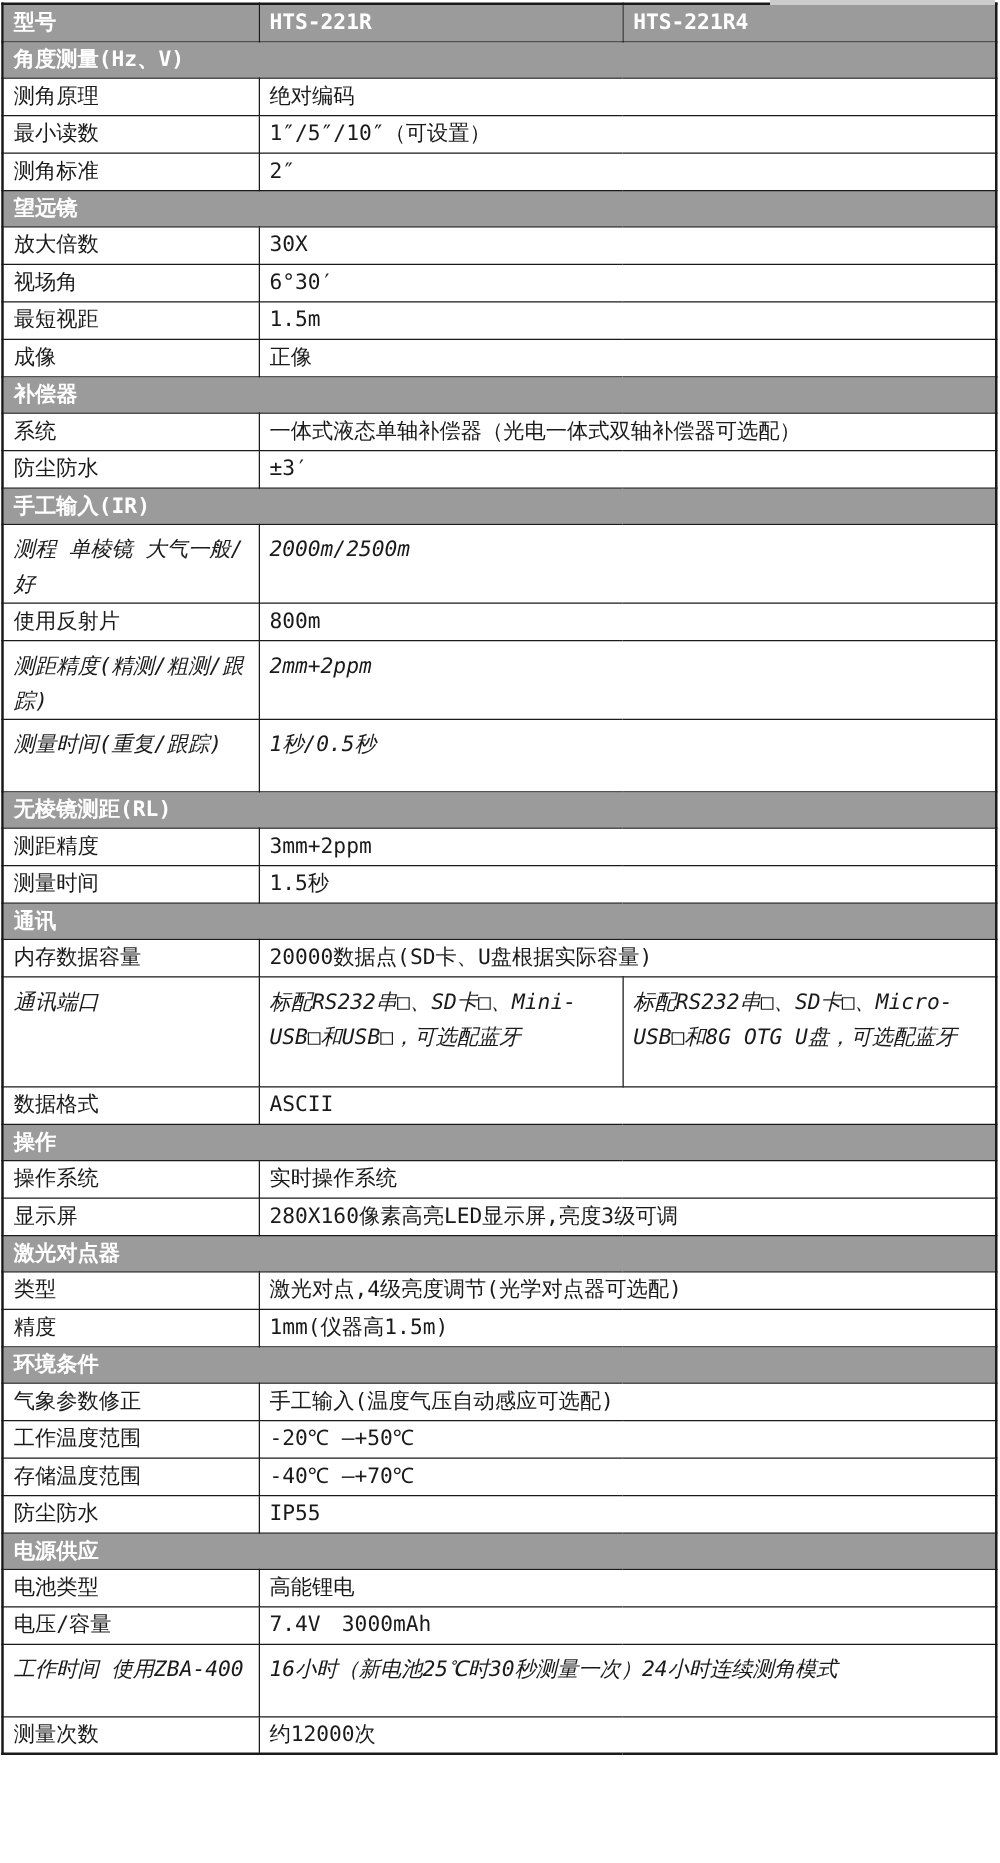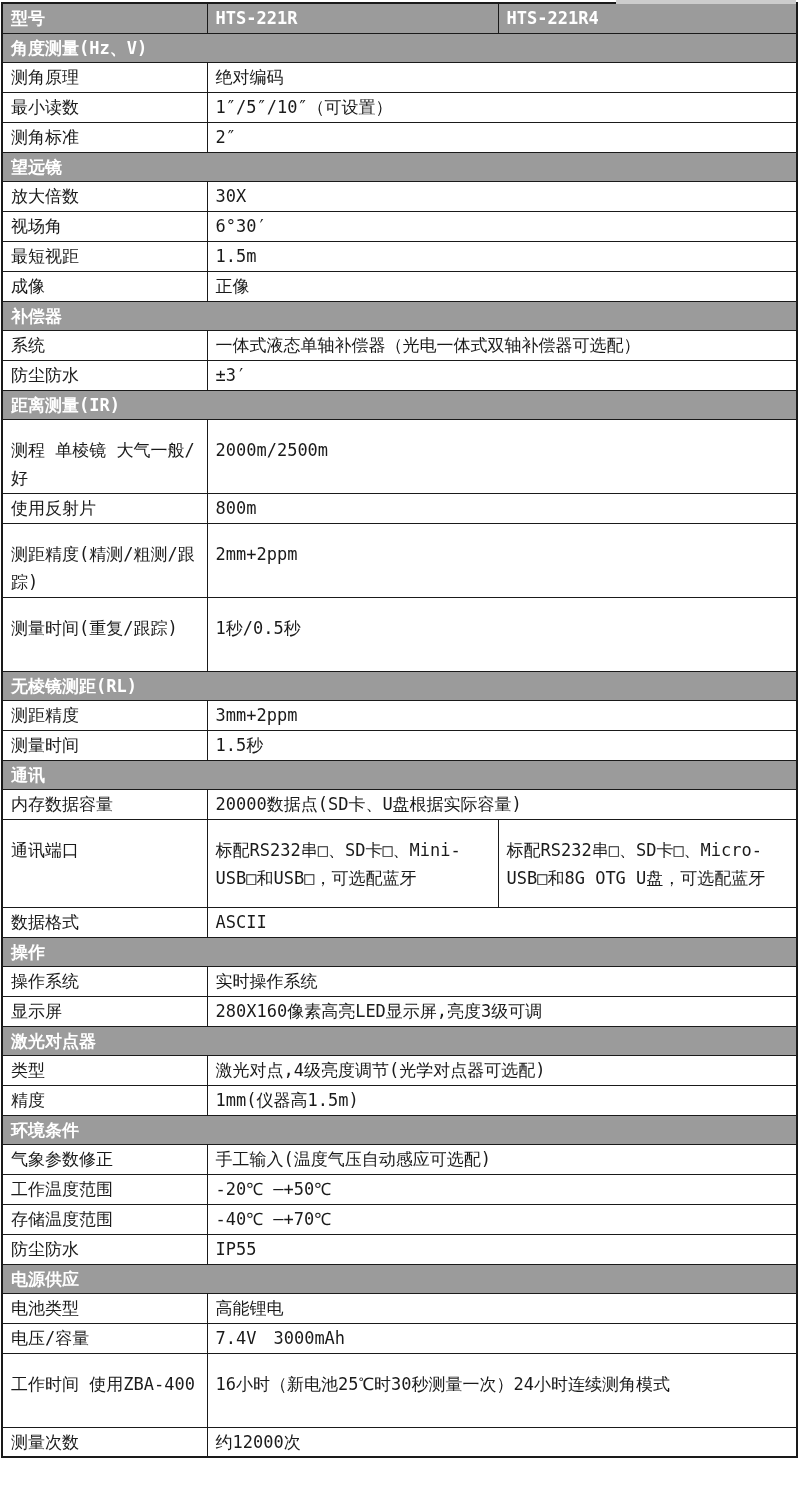--- a/index.html
+++ b/index.html
@@ -29,24 +29,24 @@
     vertical-align:middle;
   }
   tr.model-row td, tr.section-row td{
     background:#9b9b9b;
     color:#ffffff;
     font-weight:bold;
   }
   tr.model-row{height:30px;}
   tr.section-row{height:27px;}
   tr.h1{height:30px;}
-  tr.h2{height:74px;}
+  tr.h2{height:58px;}
   tr.h3{height:88px;}
   td.val{text-align:left;}
-  td.vtop{vertical-align:top;padding-top:16px;}
+  td.vtop{vertical-align:top;padding-top:6px;font-style:italic;}
   td.lbl{text-align:left;}
 </style>
 </head>
 <body>
 
 <div class="top-strip"></div>
 
 <table class="spec">
   <colgroup>
     <col style="width:205px">
@@ -103,21 +103,21 @@
   <tr class="h1">
     <td class="lbl">系统</td>
     <td class="val" colspan="2">一体式液态单轴补偿器（光电一体式双轴补偿器可选配）</td>
   </tr>
   <tr class="h1">
     <td class="lbl">防尘防水</td>
     <td class="val" colspan="2">±3′</td>
   </tr>
 
   <tr class="section-row">
-    <td colspan="3">距离测量(IR)</td>
+    <td colspan="3">手工输入(IR)</td>
   </tr>
   <tr class="h2">
     <td class="lbl vtop">测程 单棱镜 大气一般/好</td>
     <td class="val vtop" colspan="2">2000m/2500m</td>
   </tr>
   <tr class="h1">
     <td class="lbl">使用反射片</td>
     <td class="val" colspan="2">800m</td>
   </tr>
   <tr class="h2">

